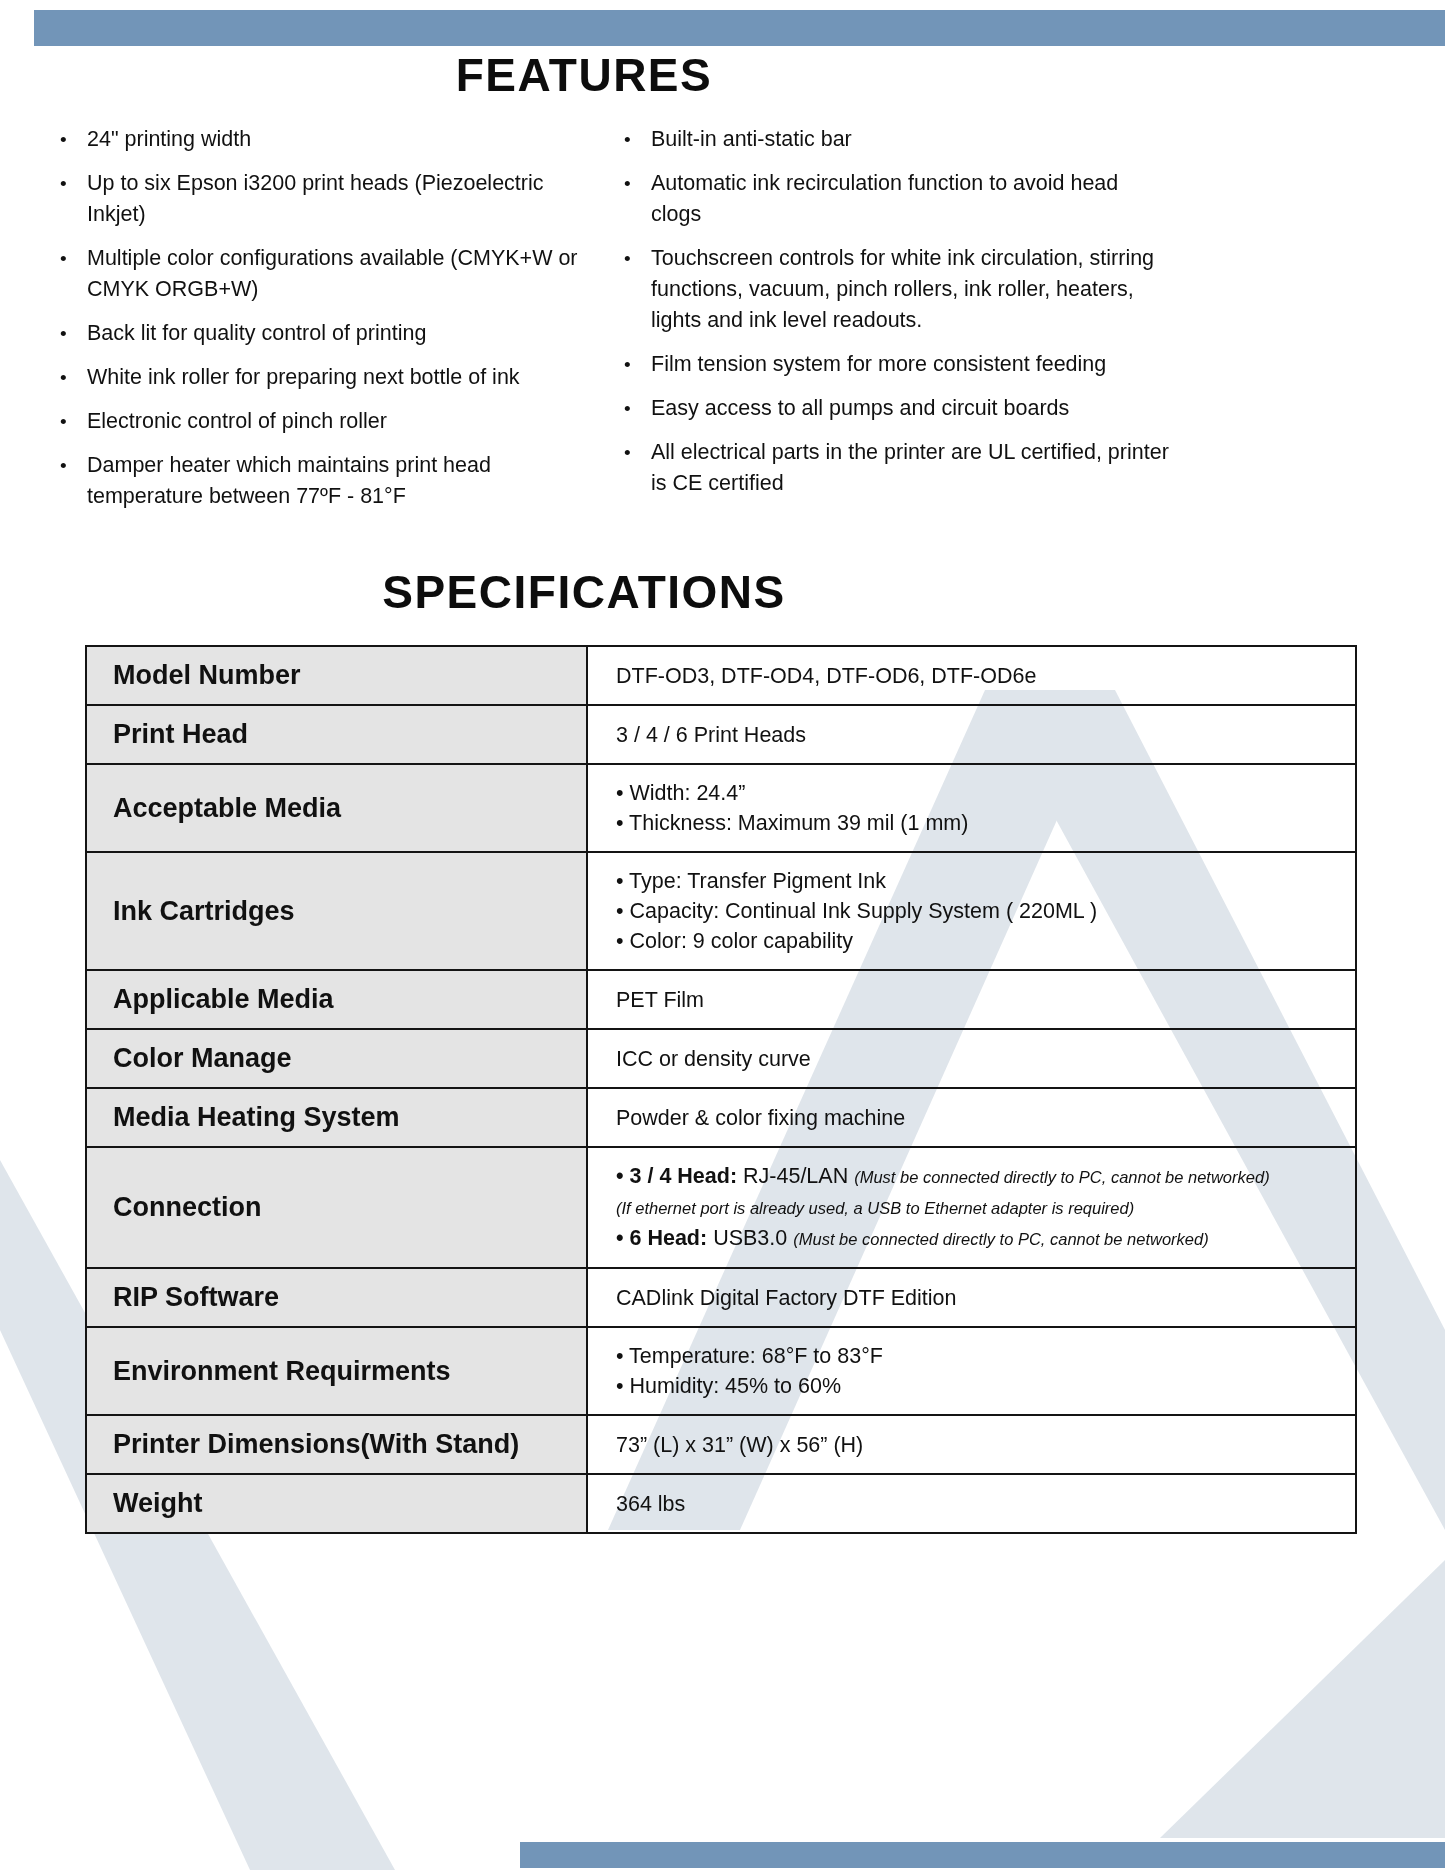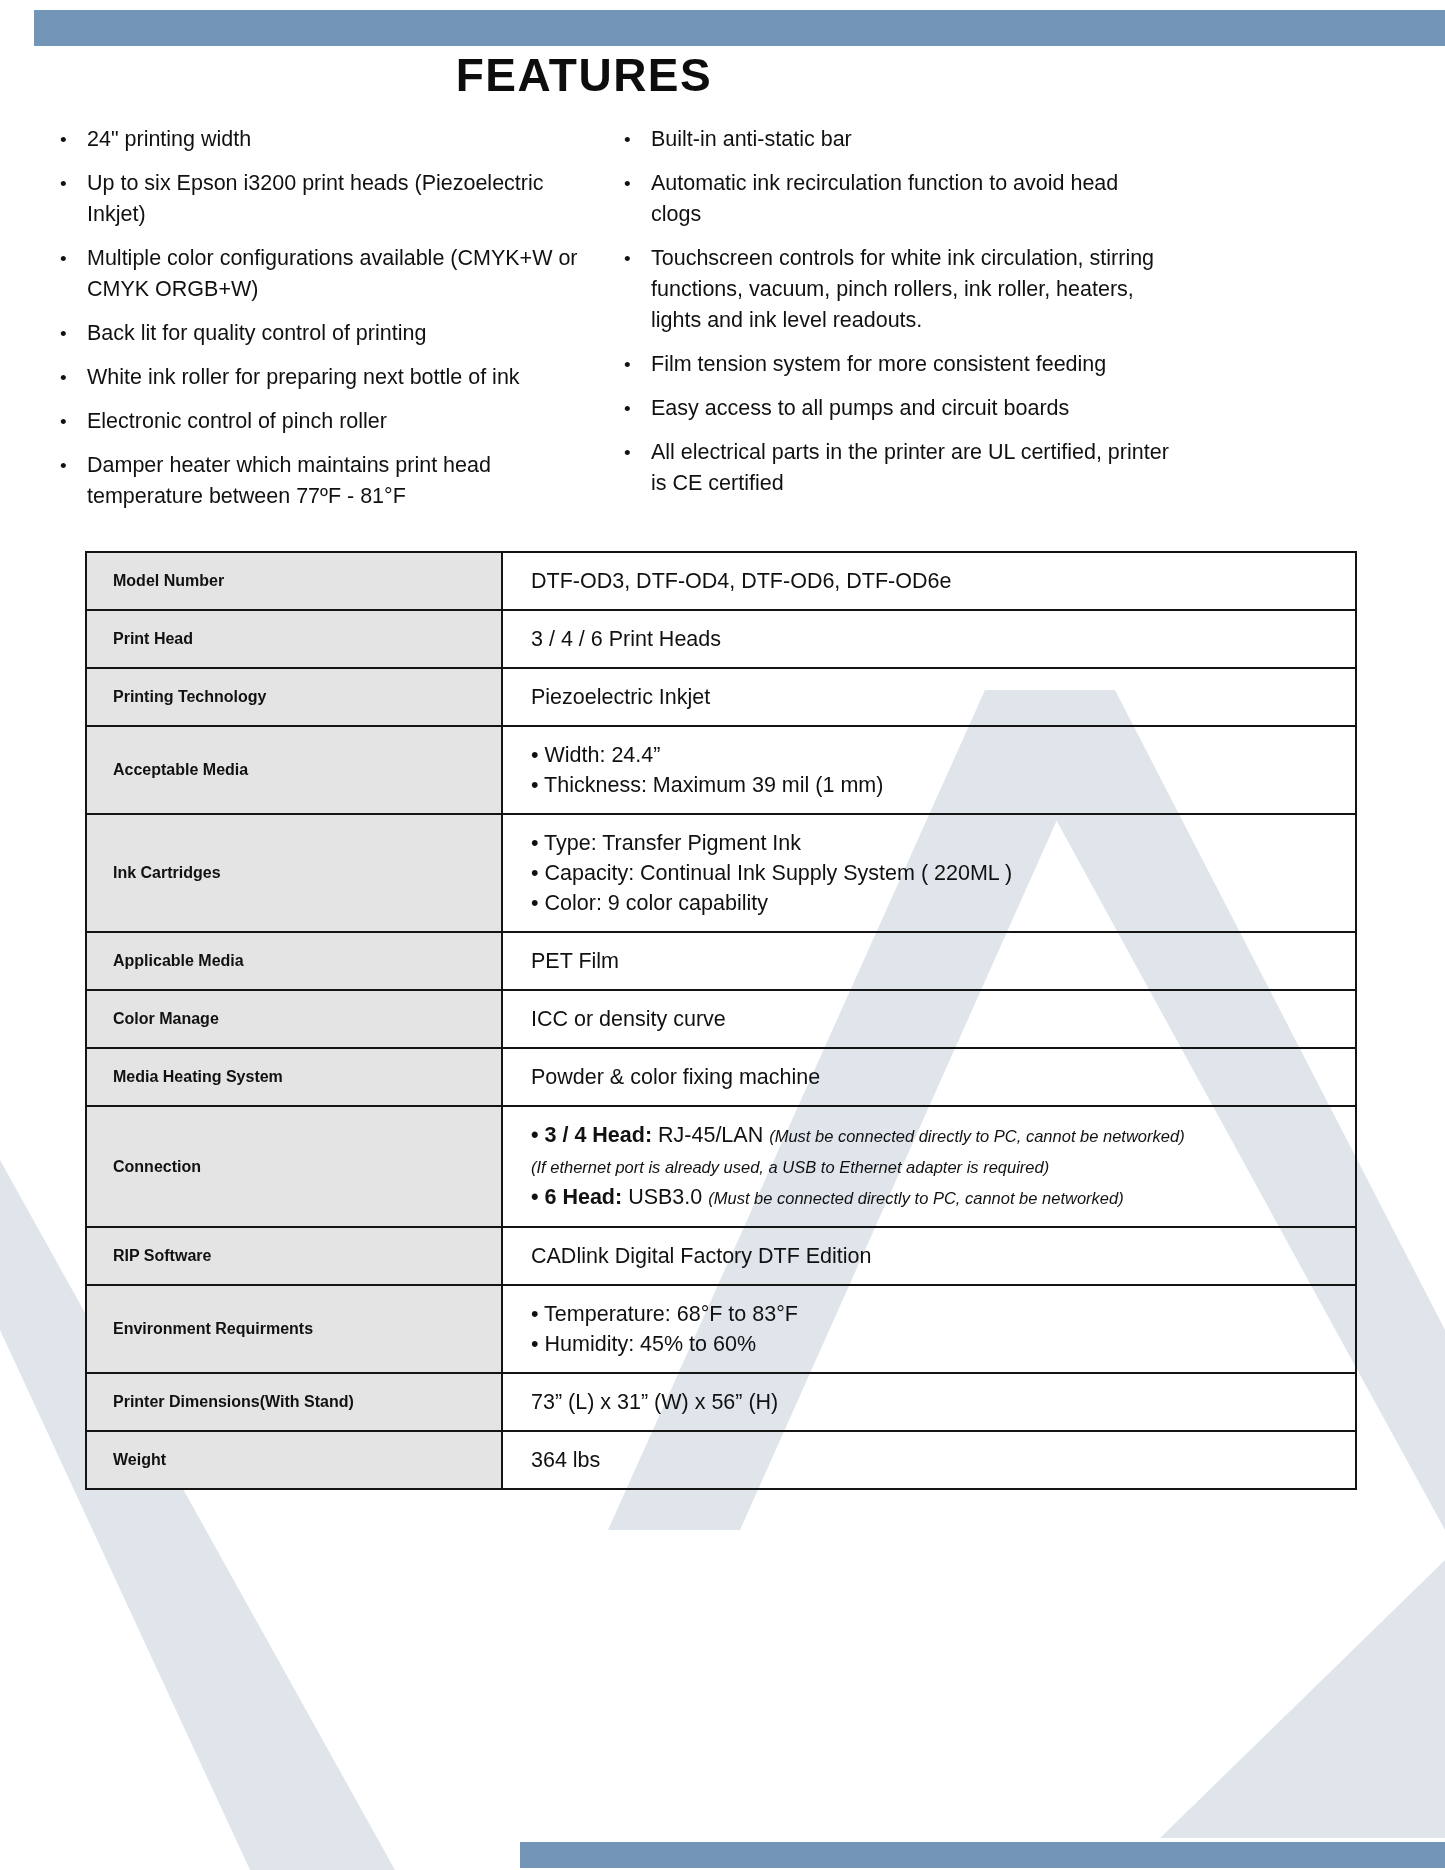--- a/index.html
+++ b/index.html
@@ -55,24 +55,24 @@
     border-collapse:collapse;
     margin:26px 0 0 85px;
     width:1272px;
     background:transparent;
   }
   table.specs td{
     border:2.5px solid var(--ink);
     vertical-align:middle;
   }
   td.spec-label{
-    width:416px;
+    width:501px;
     background:var(--label_bg);
     font-weight:bold;
-    font-size:16px;
+    font-size:27px;
     padding:13px 23px 13px 26px;
   }
   td.spec-value{
     background:transparent;
     font-size:21.5px;
     padding:13px 18px 13px 28px;
   }
   td.spec-value .vline{line-height:30px;}
   .seg-n{font-weight:normal;}
   .seg-b{font-weight:bold;}
@@ -150,38 +150,33 @@
             </li>
             <li>
               <span class="bullet">•</span>
               <span>All electrical parts in the printer are UL certified, printer is CE certified</span>
             </li>
           </ul>
       </div>
     </section>
 
     <section>
+      <h1 class="big-title specs-title">SPECIFICATIONS</h1>
       <table class="specs" id="spec-table">
         <tbody id="spec-table-body">
             <tr>
               <td class="spec-label">Model Number</td>
               <td class="spec-value">
                 <div class="vline"><span class="seg-n">DTF-OD3, DTF-OD4, DTF-OD6, DTF-OD6e</span></div>
               </td>
             </tr>
             <tr>
               <td class="spec-label">Print Head</td>
               <td class="spec-value">
                 <div class="vline"><span class="seg-n">3 / 4 / 6 Print Heads</span></div>
-              </td>
-            </tr>
-            <tr>
-              <td class="spec-label">Printing Technology</td>
-              <td class="spec-value">
-                <div class="vline"><span class="seg-n">Piezoelectric Inkjet</span></div>
               </td>
             </tr>
             <tr>
               <td class="spec-label">Acceptable Media</td>
               <td class="spec-value">
                 <div class="vline"><span class="seg-n">• Width: 24.4”</span></div>
                 <div class="vline"><span class="seg-n">• Thickness: Maximum 39 mil (1 mm)</span></div>
               </td>
             </tr>
             <tr>

